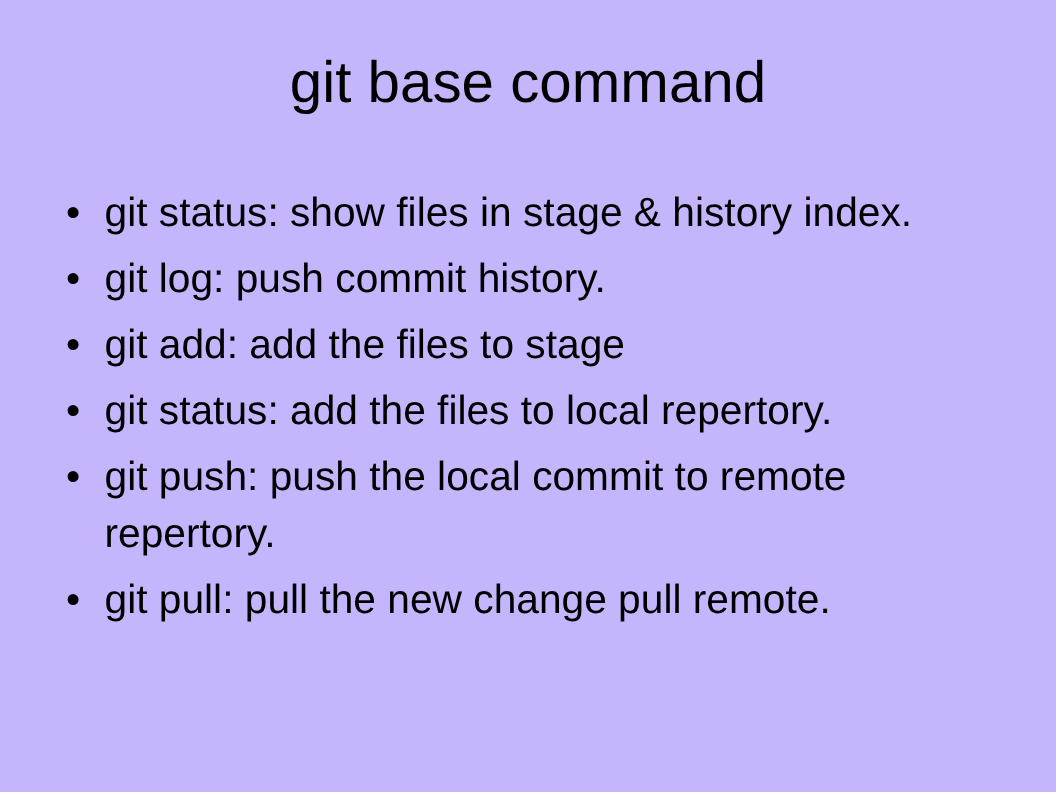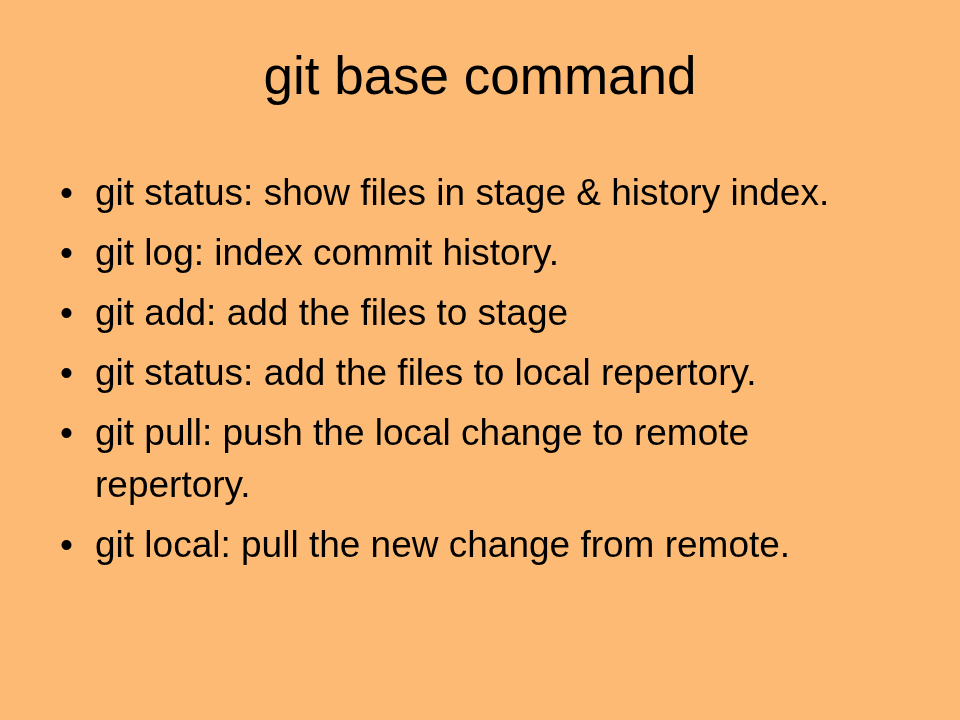--- a/index.html
+++ b/index.html
@@ -3,21 +3,21 @@
 <meta charset="utf-8">
 <style>
   html, body {
     margin: 0;
     padding: 0;
   }
   .slide {
     position: relative;
     width: 960px;
     height: 720px;
-    background: #fdba74;
+    background: #c4b5fd;
     color: #000000;
     font-family: "Liberation Sans", sans-serif;
     overflow: hidden;
   }
   .slide-title {
     margin: 0;
     position: absolute;
     top: 44px;
     left: 0;
     width: 100%;
@@ -59,32 +59,32 @@
 <div class="slide">
   <h1 class="slide-title">git base command</h1>
 
   <ul class="bullet-list">
     <li class="bullet-item">
       <span class="bullet-marker">•</span>
       <span class="bullet-text">git status: show files in stage &amp; history index.</span>
     </li>
     <li class="bullet-item">
       <span class="bullet-marker">•</span>
-      <span class="bullet-text">git log: index commit history.</span>
+      <span class="bullet-text">git log: push commit history.</span>
     </li>
     <li class="bullet-item">
       <span class="bullet-marker">•</span>
       <span class="bullet-text">git add: add the files to stage</span>
     </li>
     <li class="bullet-item">
       <span class="bullet-marker">•</span>
       <span class="bullet-text">git status: add the files to local repertory.</span>
     </li>
     <li class="bullet-item">
       <span class="bullet-marker">•</span>
-      <span class="bullet-text">git pull: push the local change to remote repertory.</span>
+      <span class="bullet-text">git push: push the local commit to remote repertory.</span>
     </li>
     <li class="bullet-item">
       <span class="bullet-marker">•</span>
-      <span class="bullet-text">git local: pull the new change from remote.</span>
+      <span class="bullet-text">git pull: pull the new change pull remote.</span>
     </li>
   </ul>
 </div>
 
 </body></html>

